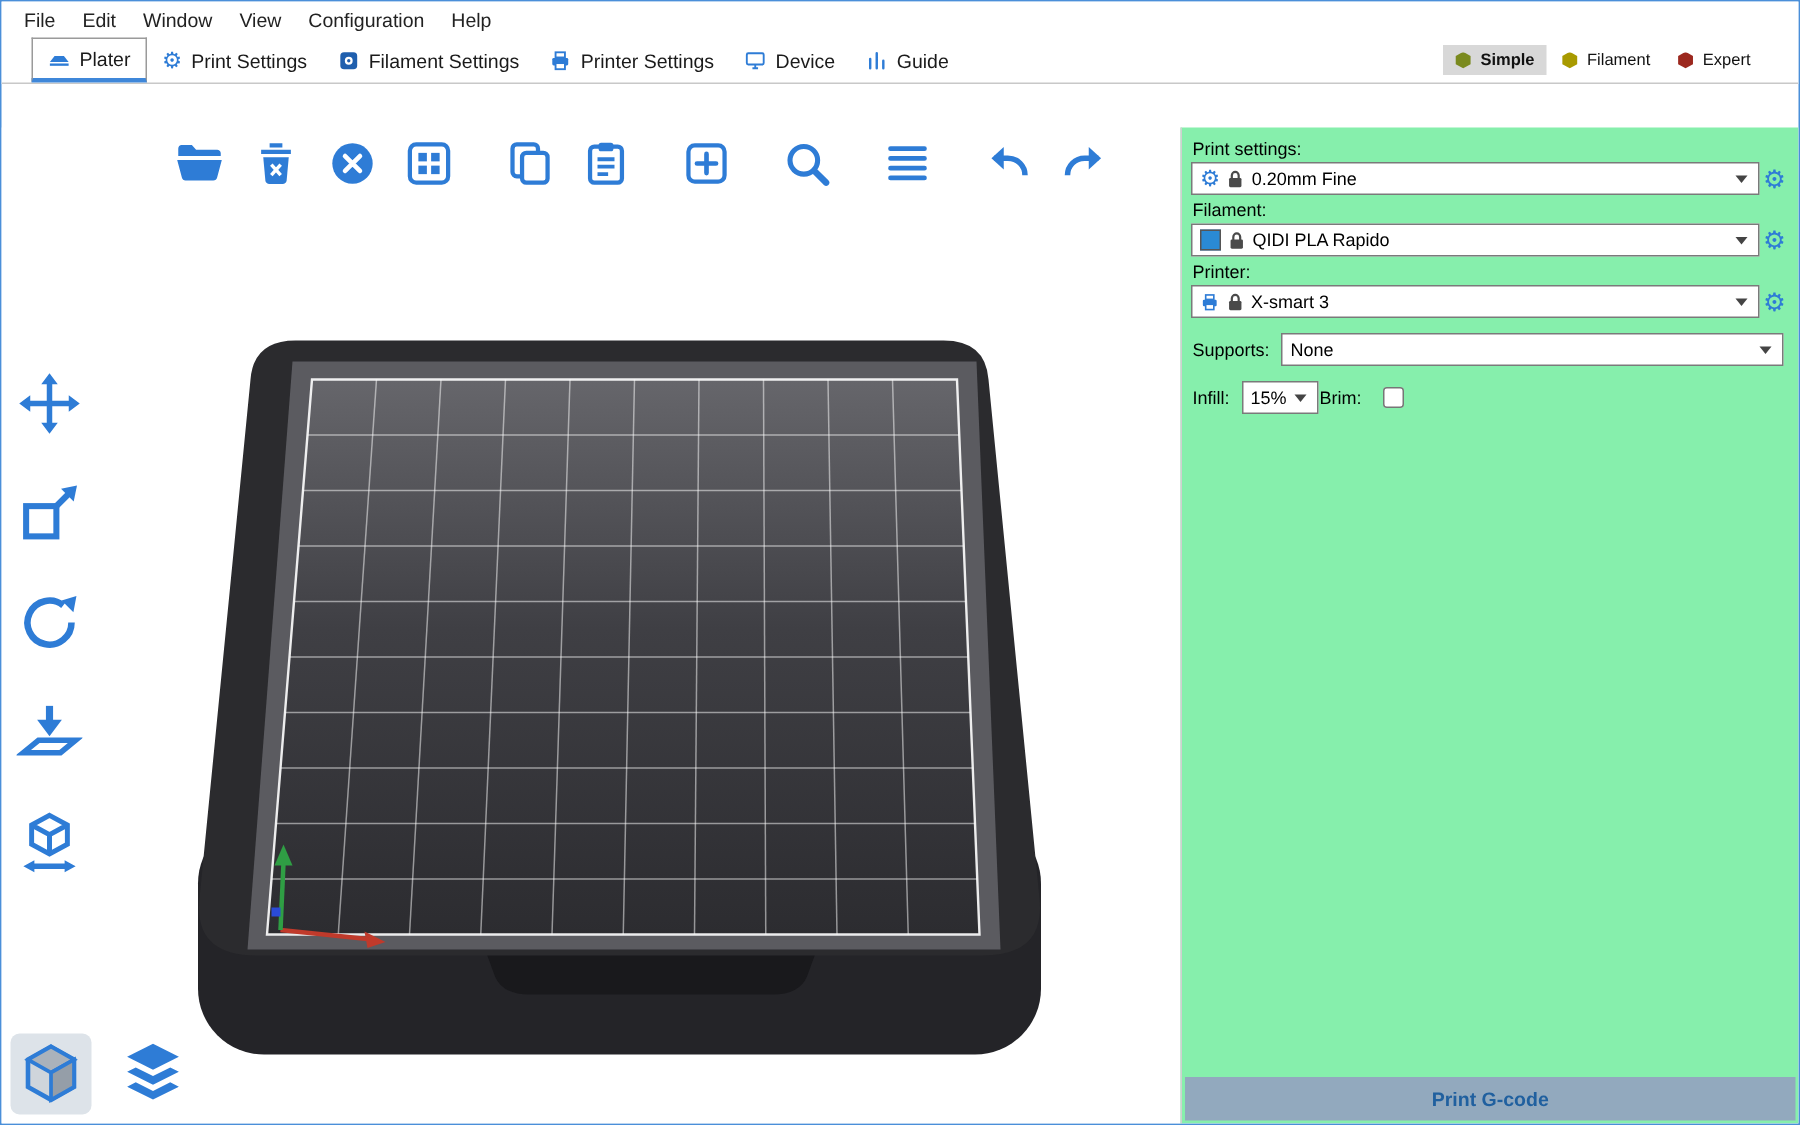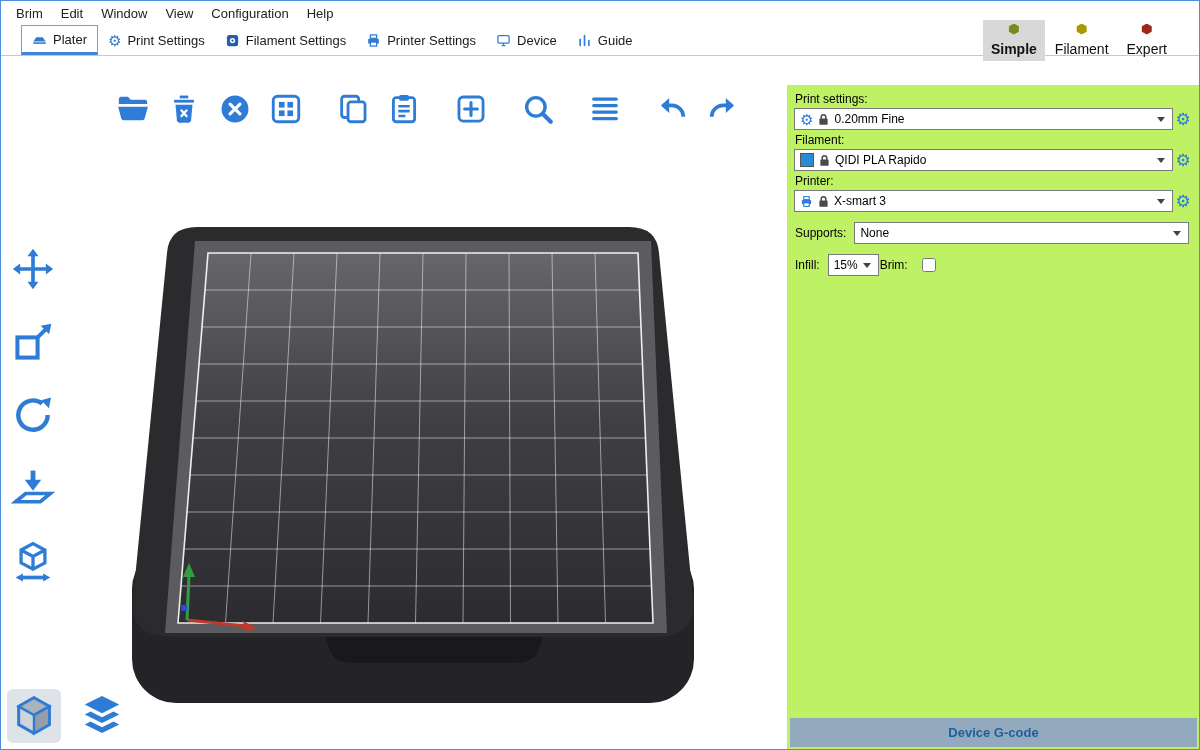--- a/index.html
+++ b/index.html
@@ -24,41 +24,41 @@
   .menubar { height:24px; display:flex; align-items:center; padding-left:6px; background:#fff; }
   .menu-item { padding:3px 9px; font-size:13px; color:#222; cursor:default; }
 
   
   .tabbar { height:30px; display:flex; align-items:stretch; border-bottom:1px solid #c8c8c8; padding:0 20px; background:#fff; }
   .tab { display:flex; align-items:center; gap:6px; padding:0 10px; font-size:13px; color:#1a1a1a; box-sizing:border-box; cursor:default; }
   .tab.selected { border:1px solid #9a9a9a; border-bottom:3px solid #3f87d9; background:#fff; }
   .tab .ticon { display:flex; align-items:center; }
   .gear-glyph { color:#2e7cd6; font-size:15px; line-height:1; }
   .modes { margin-left:auto; display:flex; align-items:center; gap:2px; padding-right:4px; }
-  .mode { display:flex; align-items:center; gap:6px; padding:4px 8px; font-size:14px; color:#111; cursor:default;flex-direction:column; }
+  .mode { display:flex; align-items:center; gap:6px; padding:4px 8px; font-size:11px; color:#111; cursor:default; }
   .mode.active { background:#d8d8d8; font-weight:bold; }
   .hex { width:11px; height:11px; clip-path:polygon(50% 0, 95% 25%, 95% 75%, 50% 100%, 5% 75%, 5% 25%); flex:none; }
 
   
   .viewport { position:absolute; left:0; top:84px; width:786px; height:664px; background:#fff; overflow:hidden; }
   .bed-svg { position:absolute; left:0; top:0; }
   .top-toolbar { position:absolute; left:112px; top:4px; display:flex; gap:11px; align-items:center; }
   .tbtn { width:40px; height:40px; display:flex; align-items:center; justify-content:center; cursor:pointer; }
   .tbtn svg { width:34px; height:34px; display:block; }
   .tbtn.sep { margin-left:16px; }
   .left-toolbar { position:absolute; left:6px; top:158px; display:flex; flex-direction:column; gap:21px; }
   .ltbtn { width:52px; height:52px; display:flex; align-items:center; justify-content:center; cursor:pointer; }
   .ltbtn svg { width:44px; height:44px; display:block; }
   .view-toolbar { position:absolute; left:6px; bottom:6px; display:flex; gap:14px; align-items:center; }
   .vbtn { width:54px; height:54px; display:flex; align-items:center; justify-content:center; cursor:pointer; border-radius:6px; }
   .vbtn.active { background:#dde3e9; }
   .vbtn svg { width:46px; height:46px; display:block; }
 
   
-  .sidebar { position:absolute; left:786px; top:84px; right:0; height:664px; border-left:1px solid #cfcfcf; background:#bef264; box-sizing:border-box; padding:4px 6px 40px 6px; }
+  .sidebar { position:absolute; left:786px; top:84px; right:0; height:664px; border-left:1px solid #cfcfcf; background:#86efac; box-sizing:border-box; padding:4px 6px 40px 6px; }
   .lbl { font-size:12px; color:#000; margin:3px 0 2px 1px; }
   .srow { display:flex; align-items:center; margin:1px 0 3px; }
   .combo { flex:1; display:flex; align-items:center; gap:5px; height:22px; border:1px solid #7a7a7a; background:#fff; padding:0 5px; font-size:12px; color:#000; cursor:default; box-sizing:border-box; }
   .combo-value { white-space:nowrap; }
   .chev { width:0; height:0; border-left:4px solid transparent; border-right:4px solid transparent; border-top:5px solid #444; margin-left:auto; margin-right:2px; }
   .gear-btn { width:20px; height:22px; display:flex; align-items:center; justify-content:center; cursor:pointer; }
   .gear-btn .gear-glyph { font-size:17px; }
   .swatch { width:14px; height:14px; border:1px solid #555; box-sizing:border-box; flex:none; }
   .mini-icon { display:flex; align-items:center; flex:none; }
   .inline-row { display:flex; align-items:center; margin-top:10px; }
@@ -69,21 +69,21 @@
   .brim-cb { width:14px; height:14px; margin:0 0 0 6px; }
   .export-btn { position:absolute; left:2px; right:2px; bottom:2px; height:29px; background:#92a9be; color:#20609f; font-weight:bold; font-size:13px; display:flex; align-items:center; justify-content:center; cursor:pointer; }
 </style>
 </head>
 <body>
 
 <div class="window">
 
 
   <div class="menubar">
-    <span class="menu-item">Brim</span>
+    <span class="menu-item">File</span>
     <span class="menu-item">Edit</span>
     <span class="menu-item">Window</span>
     <span class="menu-item">View</span>
     <span class="menu-item">Configuration</span>
     <span class="menu-item">Help</span>
   </div>
 
   <div class="tabbar">
     <div class="tab selected">
       <span class="ticon">
@@ -405,16 +405,16 @@
     <div class="inline-row">
       <span class="lbl">Infill:</span>
       <div class="combo infill-combo">
         <span class="combo-value">15%</span>
         <span class="chev"></span>
       </div>
       <span class="lbl brim-lbl">Brim:</span>
       <input type="checkbox" class="brim-cb" style="">
     </div>
 
-    <div class="export-btn">Device G-code</div>
+    <div class="export-btn">Print G-code</div>
   </div>
 
 </div>
 
 </body></html>

